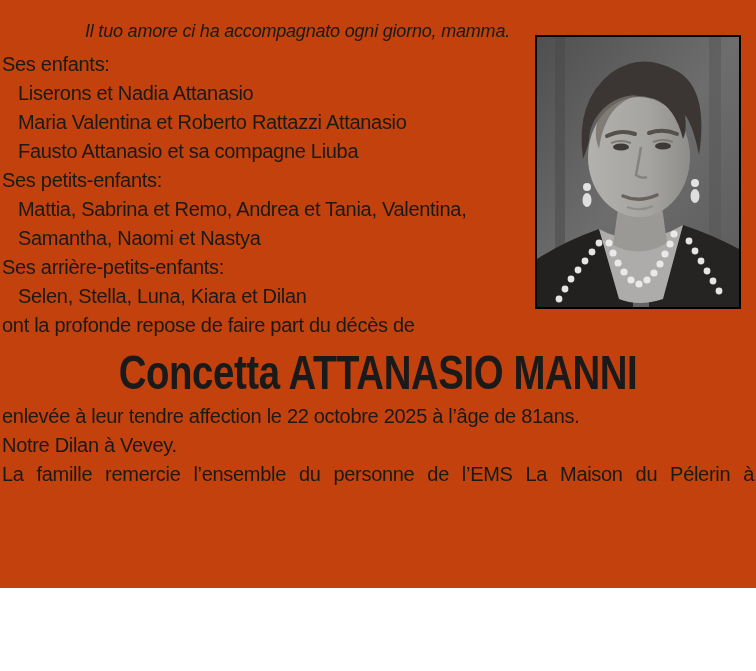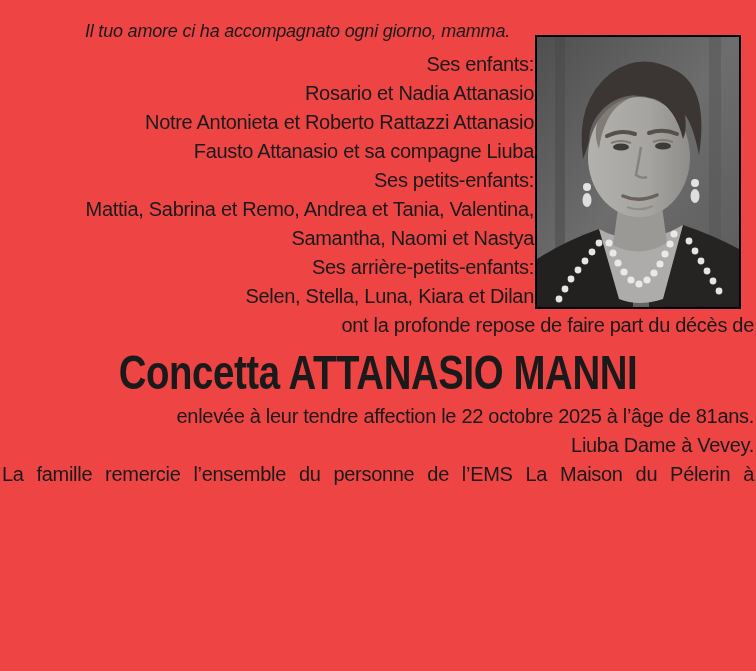--- a/index.html
+++ b/index.html
@@ -1,20 +1,20 @@
 <!DOCTYPE html>
 <html><head>
 <meta charset="utf-8">
 <style>
   html, body { margin: 0; padding: 0; background: #ffffff; }
   .page {
     position: relative;
     width: 756px;
-    height: 671px;
-    background: #ef4444;
+    height: 588px;
+    background: #c2410c;
     color: #1a1a1a;
     font-family: "Liberation Sans", "DejaVu Sans", sans-serif;
     overflow: hidden;
   }
 
   
   .photo-frame {
     position: absolute;
     left: 535px;
     top: 35px;
@@ -38,21 +38,21 @@
   }
 
   .body-block {
     padding-left: 2px;
     padding-right: 2px;
     font-size: 20px;
     line-height: 29px;
     letter-spacing: -0.3px;
   }
   .family-block { margin-top: 8px; width: 532px; }
-  .line { white-space: pre-wrap; text-align: right; }
+  .line { white-space: pre-wrap; }
   .indent { padding-left: 16px; }
   .b { font-weight: normal; margin-top: 48px; }
 
   .deceased-name {
     margin: 8px 0 4px 0;
     text-align: center;
     font-size: 48px;
     line-height: 50px;
     font-weight: bold;
     letter-spacing: -0.5px;
@@ -152,32 +152,32 @@
       </g>
     </svg>
   </div>
 
   <div class="epigraph">
     <div class="ep-line">Il tuo amore ci ha accompagnato ogni giorno, mamma.</div>
   </div>
 
   <div class="body-block family-block">
     <div class="line">Ses enfants:</div>
-    <div class="line indent"><span>Rosario et Nadia </span><span class="b">Attanasio</span><span></span></div>
-    <div class="line indent"><span>Notre Antonieta et Roberto </span><span class="b">Rattazzi Attanasio</span><span></span></div>
+    <div class="line indent"><span>Liserons et Nadia </span><span class="b">Attanasio</span><span></span></div>
+    <div class="line indent"><span>Maria Valentina et Roberto </span><span class="b">Rattazzi Attanasio</span><span></span></div>
     <div class="line indent"><span>Fausto </span><span class="b">Attanasio</span><span> et sa compagne Liuba</span></div>
     <div class="line">Ses petits-enfants:</div>
     <div class="line indent">Mattia, Sabrina et Remo, Andrea et Tania, Valentina,</div>
     <div class="line indent">Samantha, Naomi et Nastya</div>
     <div class="line">Ses arrière-petits-enfants:</div>
     <div class="line indent">Selen, Stella, Luna, Kiara et Dilan</div>
     <div class="line wide" style="width:752px">ont la profonde repose de faire part du décès de</div>
   </div>
 
   <div class="deceased-name">Concetta ATTANASIO MANNI</div>
 
   <div class="body-block">
     <div class="line">enlevée à leur tendre affection le 22 octobre 2025 à l’âge de 81ans.</div>
-    <div class="line">Liuba Dame à Vevey.</div>
+    <div class="line">Notre Dilan à Vevey.</div>
     <div class="line justify">La famille remercie l’ensemble du personne de l’EMS La Maison du Pélerin à</div>
   </div>
 
 </div>
 
 </body></html>

